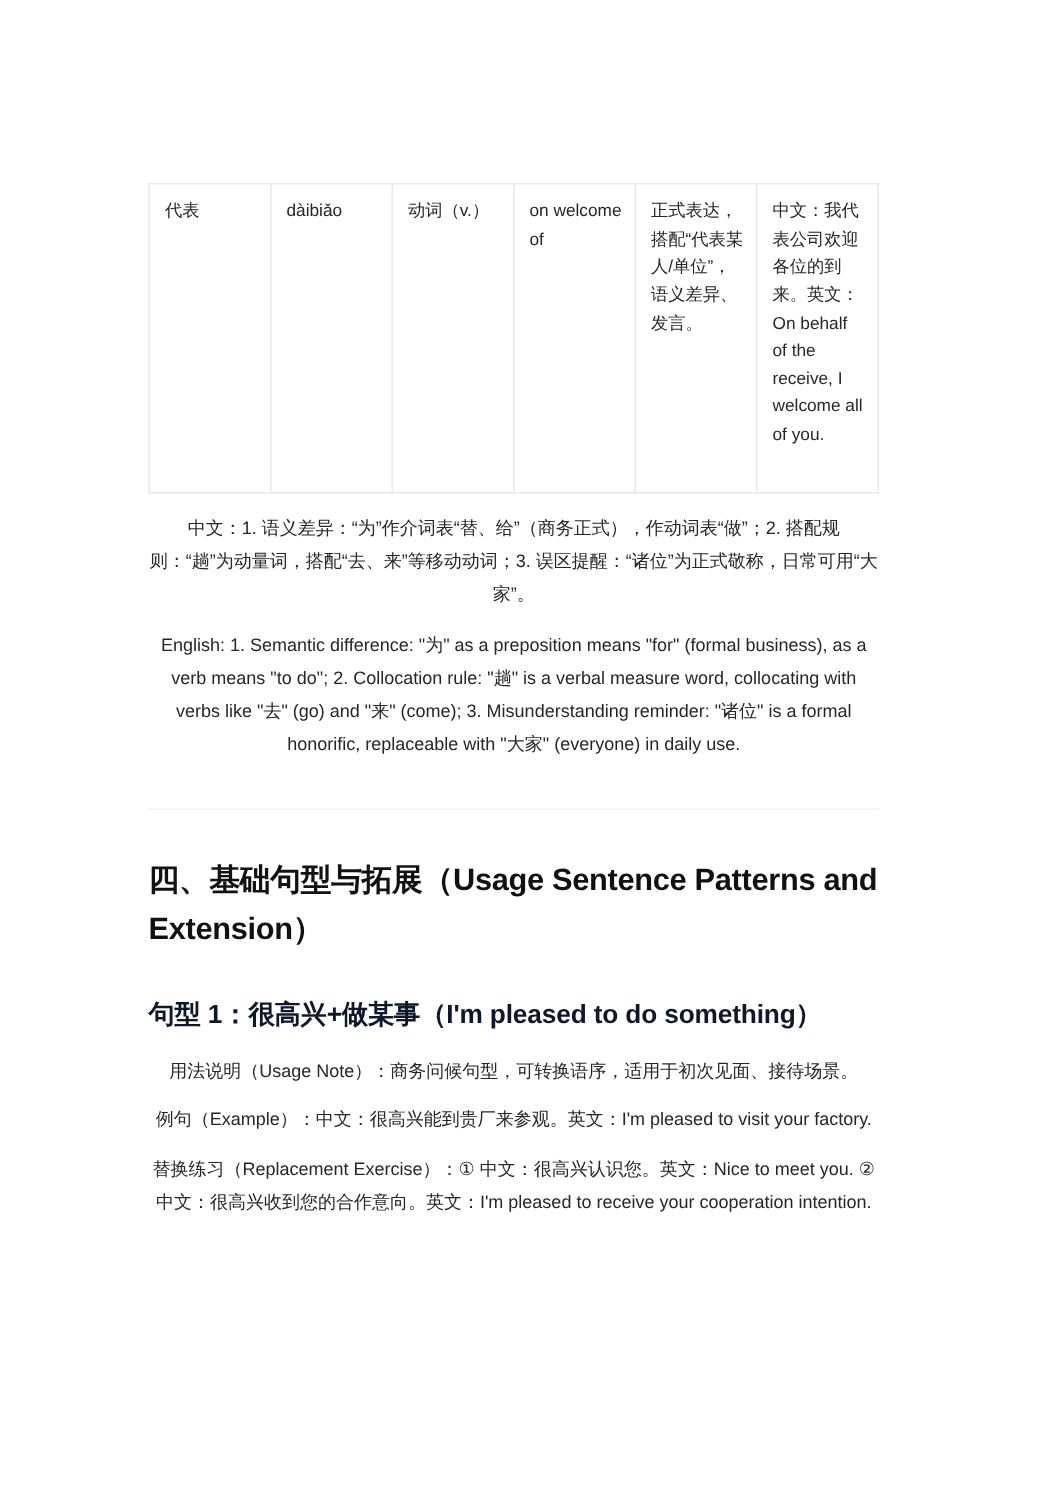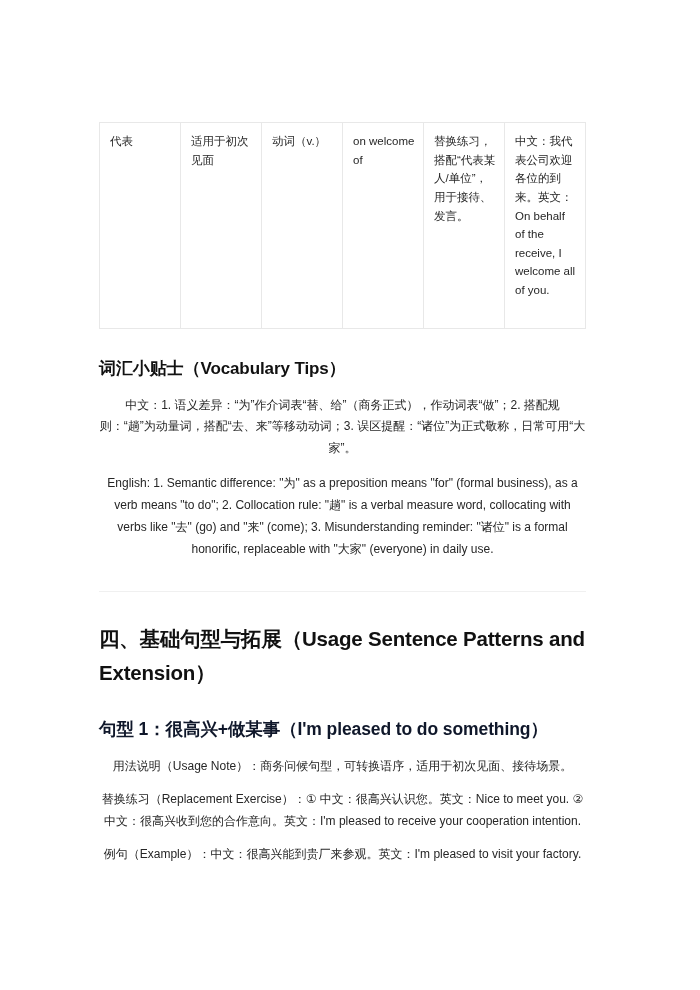--- a/index.html
+++ b/index.html
@@ -106,37 +106,36 @@
         <col>
           <col>
           <col>
           <col>
           <col>
           <col>
       </colgroup>
       <tbody>
         <tr>
           <td>代表</td>
-          <td>适用于初次见面</td>
+          <td>dàibiǎo</td>
           <td>动词（v.）</td>
           <td>on welcome of</td>
-          <td>替换练习，搭配“代表某人/单位”，用于接待、发言。</td>
+          <td>正式表达，搭配“代表某人/单位”，语义差异、发言。</td>
           <td>中文：我代表公司欢迎各位的到来。英文：On behalf of the receive, I welcome all of you.</td>
         </tr>
       </tbody>
     </table>
 
-    <h2 class="sub-heading">词汇小贴士（Vocabulary Tips）</h2>
     <p class="para">中文：1. 语义差异：“为”作介词表“替、给”（商务正式），作动词表“做”；2. 搭配规则：“趟”为动量词，搭配“去、来”等移动动词；3. 误区提醒：“诸位”为正式敬称，日常可用“大家”。</p>
     <p class="para">English: 1. Semantic difference: "为" as a preposition means "for" (formal business), as a verb means "to do"; 2. Collocation rule: "趟" is a verbal measure word, collocating with verbs like "去" (go) and "来" (come); 3. Misunderstanding reminder: "诸位" is a formal honorific, replaceable with "大家" (everyone) in daily use.</p>
 
     <hr class="divider">
 
     <h1 class="section-heading">四、基础句型与拓展（Usage Sentence Patterns and Extension）</h1>
 
     <h2 class="pattern-heading">句型 1：很高兴+做某事（I'm pleased to do something）</h2>
     <p class="para">用法说明（Usage Note）：商务问候句型，可转换语序，适用于初次见面、接待场景。</p>
+    <p class="para tight">例句（Example）：中文：很高兴能到贵厂来参观。英文：I'm pleased to visit your factory.</p>
     <p class="para tight">替换练习（Replacement Exercise）：① 中文：很高兴认识您。英文：Nice to meet you. ② 中文：很高兴收到您的合作意向。英文：I'm pleased to receive your cooperation intention.</p>
-    <p class="para tight">例句（Example）：中文：很高兴能到贵厂来参观。英文：I'm pleased to visit your factory.</p>
 
 
   </div>
 </div>
 
 </body></html>

